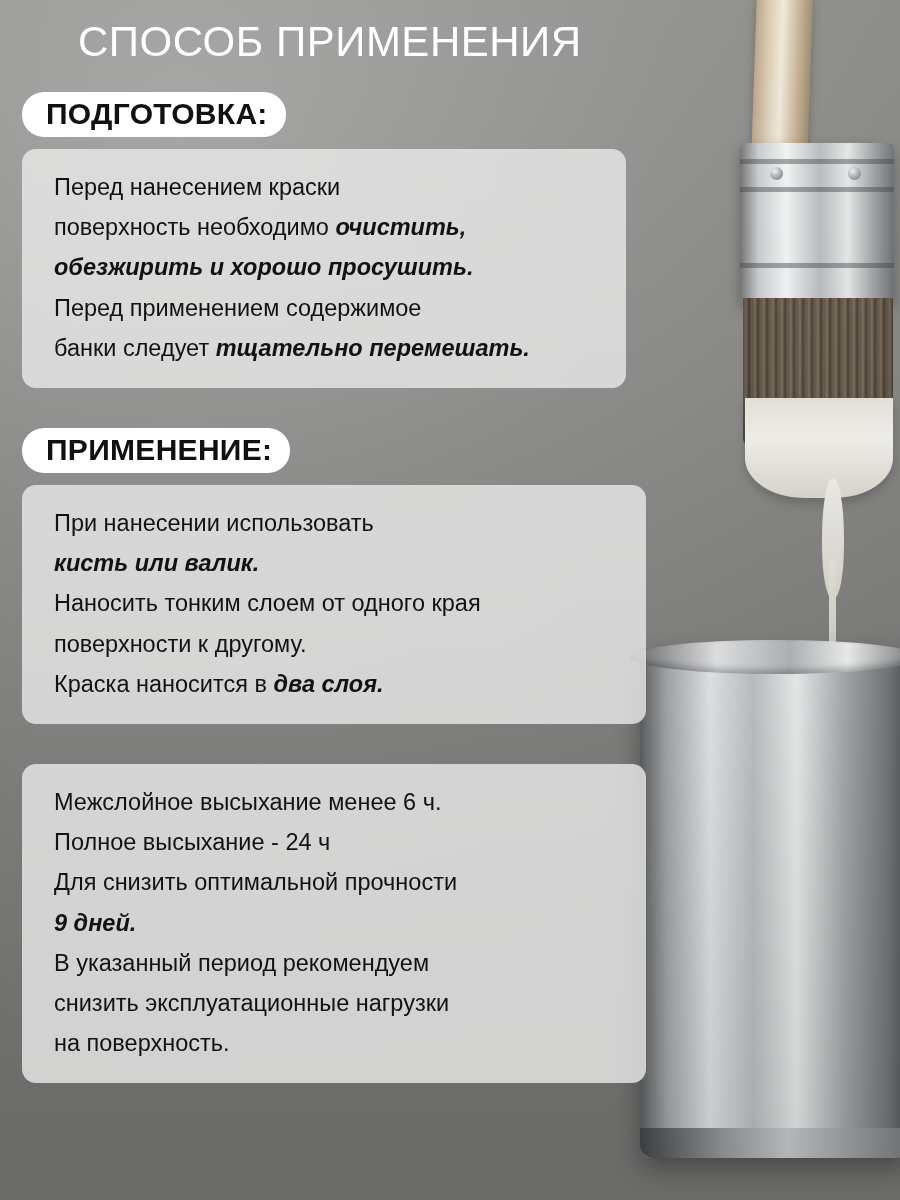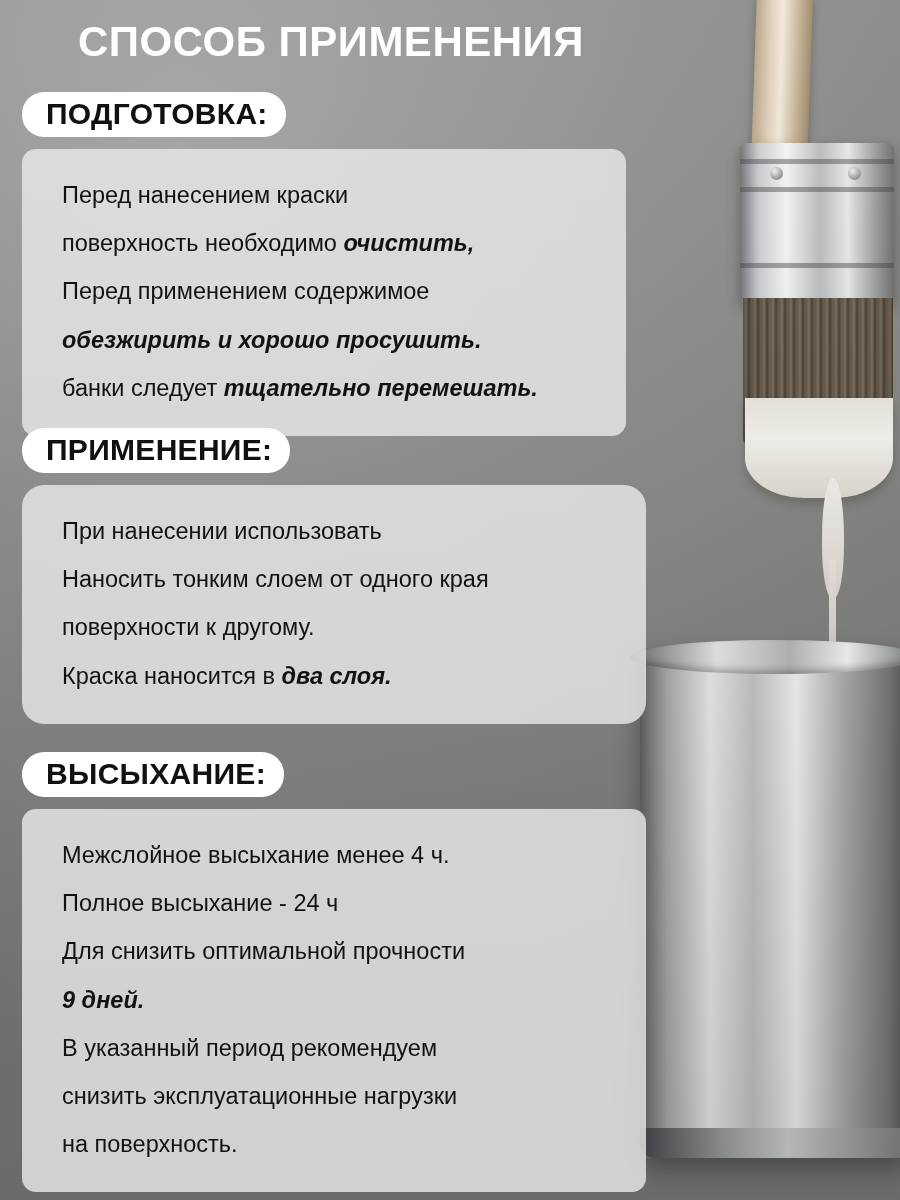--- a/index.html
+++ b/index.html
@@ -151,21 +151,21 @@
     position: absolute;
     inset: 0;
     padding: 0;
   }
 
   .title {
     position: absolute;
     left: 78px;
     top: 18px;
     font-size: 42px;
-    font-weight: bold;
+    font-weight: normal;
     color: #ffffff;
     letter-spacing: 0.5px;
     white-space: nowrap;
     text-align: right;
   }
 
   .section {
     position: absolute;
     left: 22px;
     width: 620px;
@@ -187,33 +187,33 @@
   .sec-body {
     margin-top: 12px;
     background: rgba(232,232,232,0.82);
     border-radius: 14px;
     padding: 14px 20px 16px 24px;
     color: #121212;
     font-size: 23.5px;
     line-height: 1.37;
   }
   .sec-body p {
-    margin: 16px;
+    margin: 8px;
   }
   .sec-body b {
     font-weight: bold;
     font-style: italic;
   }
 
   #sec-prep { top: 92px; }
   #sec-apply { top: 428px; }
   #sec-dry { top: 752px; }
 
   #sec-prep .sec-body { width: 560px; }
-  #sec-apply .sec-body { width: 580px; border-radius: 22px; }
+  #sec-apply .sec-body { width: 580px; }
   #sec-dry .sec-body { width: 580px; }
 </style>
 </head>
 <body>
 
 <div class="page">
 
   <div class="bg"></div>
 
   <div class="brush-handle"></div>
@@ -238,40 +238,40 @@
 
   <div class="content">
 
     <div class="title">СПОСОБ ПРИМЕНЕНИЯ</div>
 
     <div class="section" id="sec-prep">
       <div class="sec-head">ПОДГОТОВКА:</div>
       <div class="sec-body">
           <p><span>Перед нанесением краски</span></p>
           <p><span>поверхность  необходимо </span><b>очистить,</b></p>
+          <p><b>обезжирить  и  хорошо  просушить.</b></p>
           <p><span>Перед применением содержимое</span></p>
-          <p><b>обезжирить  и  хорошо  просушить.</b></p>
           <p><span>банки следует </span><b>тщательно перемешать.</b></p>
         </div>
     </div>
 
     <div class="section" id="sec-apply">
       <div class="sec-head">ПРИМЕНЕНИЕ:</div>
       <div class="sec-body">
           <p><span>При нанесении использовать</span></p>
+          <p><b>кисть или валик.</b></p>
           <p><span>Наносить тонким слоем от одного края</span></p>
           <p><span>поверхности к другому.</span></p>
           <p><span>Краска наносится в </span><b>два слоя.</b></p>
         </div>
     </div>
 
     <div class="section" id="sec-dry">
-      <div class="sec-head">ВЫСЫХАНИЕ:</div>
       <div class="sec-body">
-          <p><span>Межслойное высыхание менее 4 ч.</span></p>
+          <p><span>Межслойное высыхание менее 6 ч.</span></p>
           <p><span>Полное высыхание - 24 ч</span></p>
           <p><span>Для снизить оптимальной прочности</span></p>
           <p><b>9 дней.</b></p>
           <p><span>В указанный период рекомендуем</span></p>
           <p><span>снизить эксплуатационные нагрузки</span></p>
           <p><span>на поверхность.</span></p>
         </div>
     </div>
 
   </div>

